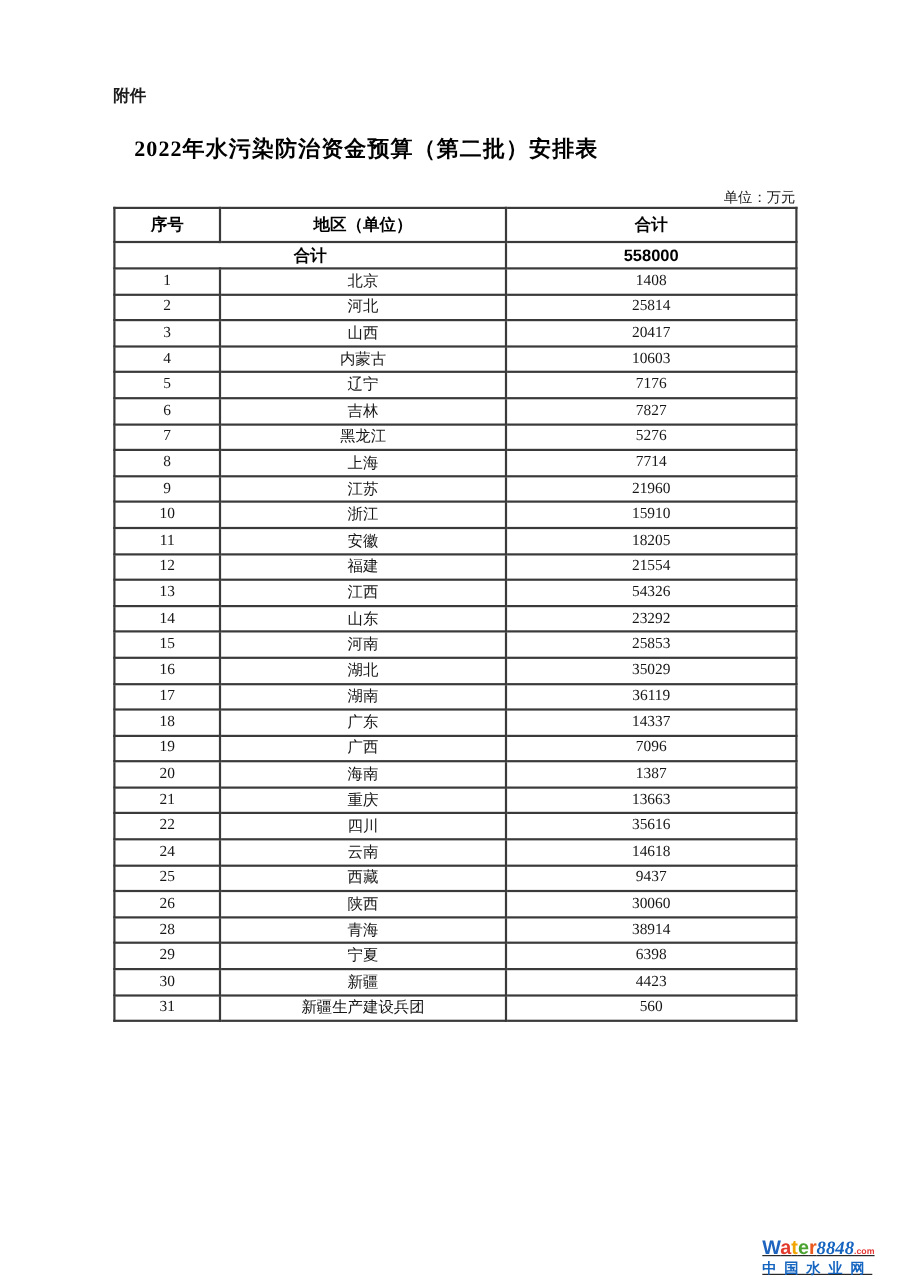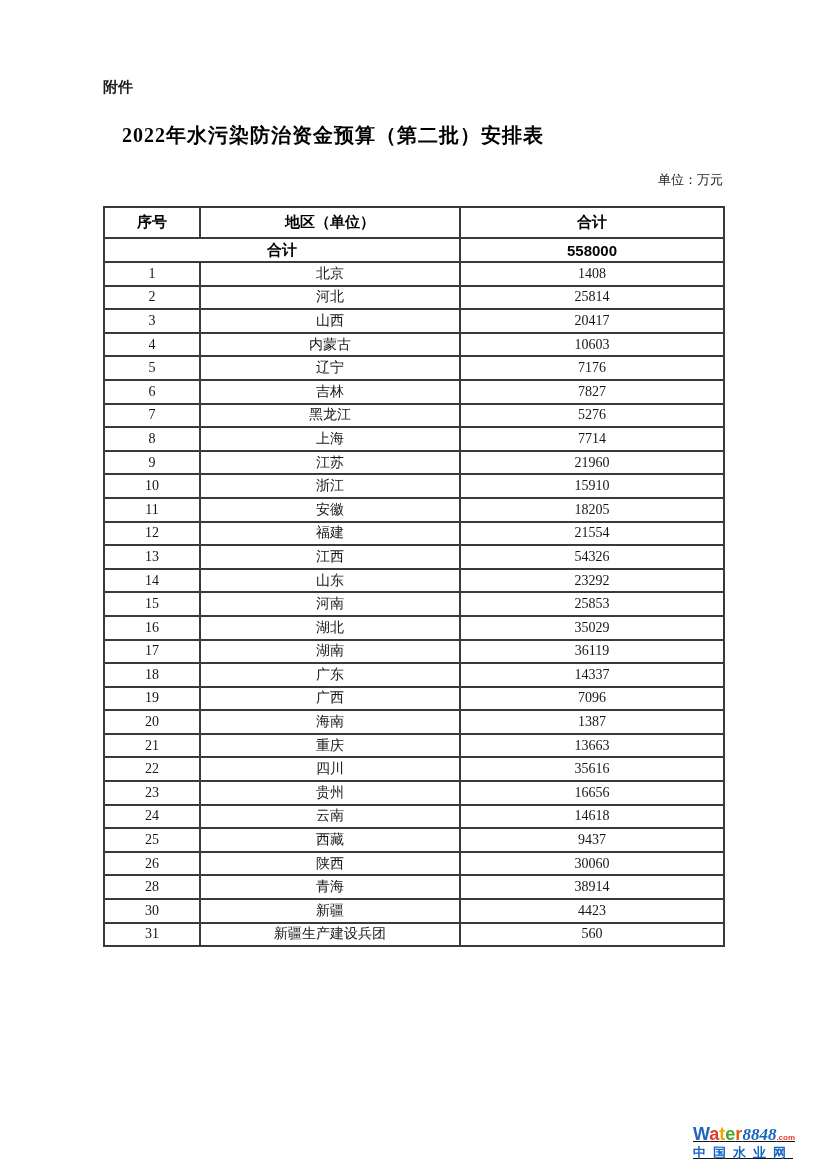--- a/index.html
+++ b/index.html
@@ -21,21 +21,21 @@
     position:absolute;left:0;top:122px;width:666px;
     margin:0;text-align:center;
     font-size:20px;font-weight:bold;letter-spacing:1px;
     color:#000;
   }
   .unit-note{
     position:absolute;top:171px;right:103px;
     font-size:13px;color:#1c1c1c;
   }
   table.budget{
-    position:absolute;left:103px;top:206px;
+    position:absolute;left:103px;top:188px;
     width:620px;
     border-collapse:collapse;table-layout:fixed;
   }
   table.budget col.c-no{width:96px;}
   table.budget col.c-region{width:260px;}
   table.budget col.c-total{width:264px;}
   table.budget th, table.budget td{
     border:2px solid #3a3a3a;
     text-align:center;vertical-align:middle;
     padding:0;
@@ -215,43 +215,43 @@
         <td>21</td>
         <td class="region-cell">重庆</td>
         <td>13663</td>
       </tr>
       <tr>
         <td>22</td>
         <td class="region-cell">四川</td>
         <td>35616</td>
       </tr>
       <tr>
-        <td>23</td>
-        <td class="region-cell">贵州</td>
-        <td>16656</td>
-      </tr>
-      <tr>
         <td>24</td>
         <td class="region-cell">云南</td>
         <td>14618</td>
       </tr>
       <tr>
         <td>25</td>
         <td class="region-cell">西藏</td>
         <td>9437</td>
       </tr>
       <tr>
         <td>26</td>
         <td class="region-cell">陕西</td>
         <td>30060</td>
       </tr>
       <tr>
         <td>28</td>
         <td class="region-cell">青海</td>
         <td>38914</td>
+      </tr>
+      <tr>
+        <td>29</td>
+        <td class="region-cell">宁夏</td>
+        <td>6398</td>
       </tr>
       <tr>
         <td>30</td>
         <td class="region-cell">新疆</td>
         <td>4423</td>
       </tr>
       <tr>
         <td>31</td>
         <td class="region-cell">新疆生产建设兵团</td>
         <td>560</td>

